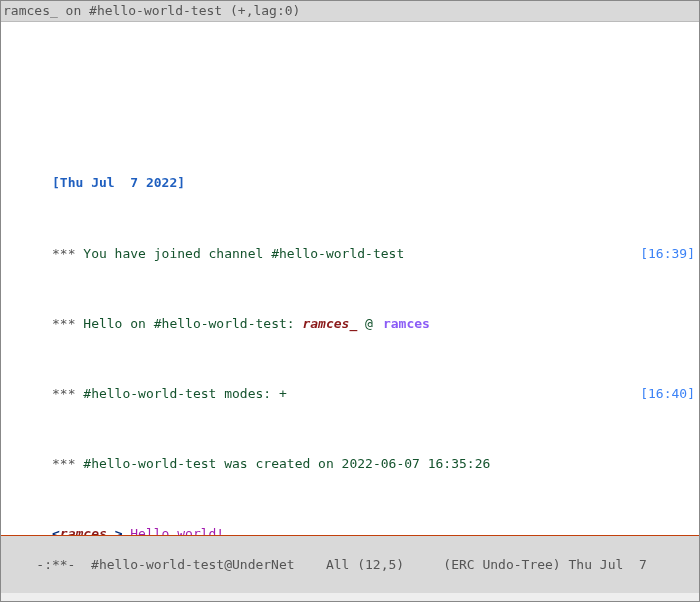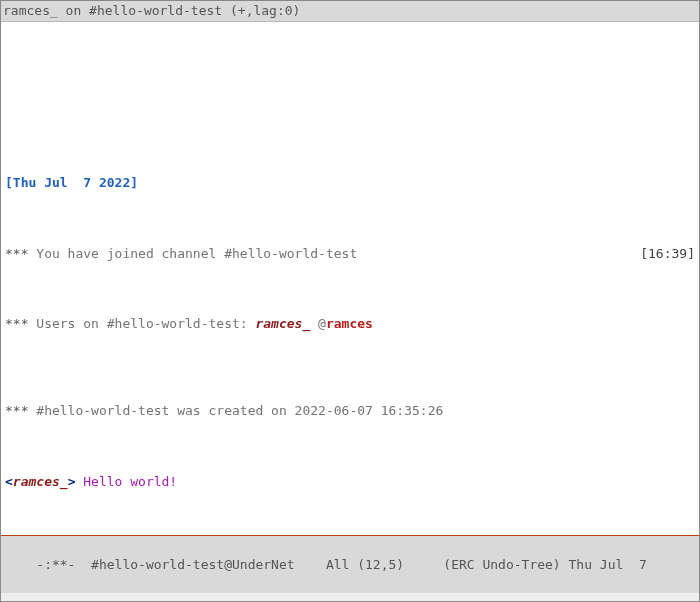--- a/index.html
+++ b/index.html
@@ -29,28 +29,28 @@
       border-bottom: 1px solid #bbb;
       white-space: pre;
     }
     .content {
       flex: 1;
       padding: 2px 4px;
       white-space: pre;
       overflow: hidden;
     }
     .line { display: flex; }
-    .line-text { flex: 1; white-space: pre; overflow: hidden; }
-    .line-time { color: #404040; }
+    .line-text { flex: 1; white-space: pre; overflow: hidden; margin-left: 47px; }
+    .line-time { color: #3b82f6; }
     .date-header { color: #1f5fbf; font-weight: bold; }
     .sys-prefix { color: #555; }
-    .sys-text { color: #737373; }
+    .sys-text { color: #14532d; }
     .nick-angle { color: #002b7a; font-weight: bold; }
     .nick-self { color: #8b1a1a; font-weight: bold; font-style: italic; }
-    .nick-op { color: #b91c1c; font-weight: bold; }
+    .nick-op { color: #8b5cf6; font-weight: bold; padding-left: 10px; }
     .msg-text { color: #a21caf; }
     .mode-line {
       background: #d9d9d9;
       color: #555;
       padding: 2px 4px;
       white-space: pre;
       border-top: 1px solid #c2410c;
       overflow: hidden;
     }
     .bottom-gap {
@@ -72,23 +72,27 @@
     <div class="line">
       <span class="line-text date-header">[Thu Jul  7 2022]</span>
     </div>
 
     <div class="line">
       <span class="line-text"><span class="sys-prefix">*** </span><span class="sys-text">You have joined channel #hello-world-test</span></span>
       <span class="line-time">[16:39]</span>
     </div>
 
     <div class="line">
-      <span class="line-text"><span class="sys-prefix">*** </span><span class="sys-text">Users on #hello-world-test: </span><span class="nick-self">ramces_</span><span class="sys-text"> @</span><span class="nick-op">ramces</span></span>
+      <span class="line-text"><span class="sys-prefix">*** </span><span class="sys-text">Hello on #hello-world-test: </span><span class="nick-self">ramces_</span><span class="sys-text"> @</span><span class="nick-op">ramces</span></span>
     </div>
 
+    <div class="line">
+      <span class="line-text"><span class="sys-prefix">*** </span><span class="sys-text">#hello-world-test modes: +</span></span>
+      <span class="line-time">[16:40]</span>
+    </div>
 
     <div class="line">
       <span class="line-text"><span class="sys-prefix">*** </span><span class="sys-text">#hello-world-test was created on 2022-06-07 16:35:26</span></span>
     </div>
 
     <div class="line">
       <span class="line-text"><span class="nick-angle">&lt;</span><span class="nick-self">ramces_</span><span class="nick-angle">&gt;</span><span class="msg-text"> Hello world!</span></span>
     </div>
 
     

